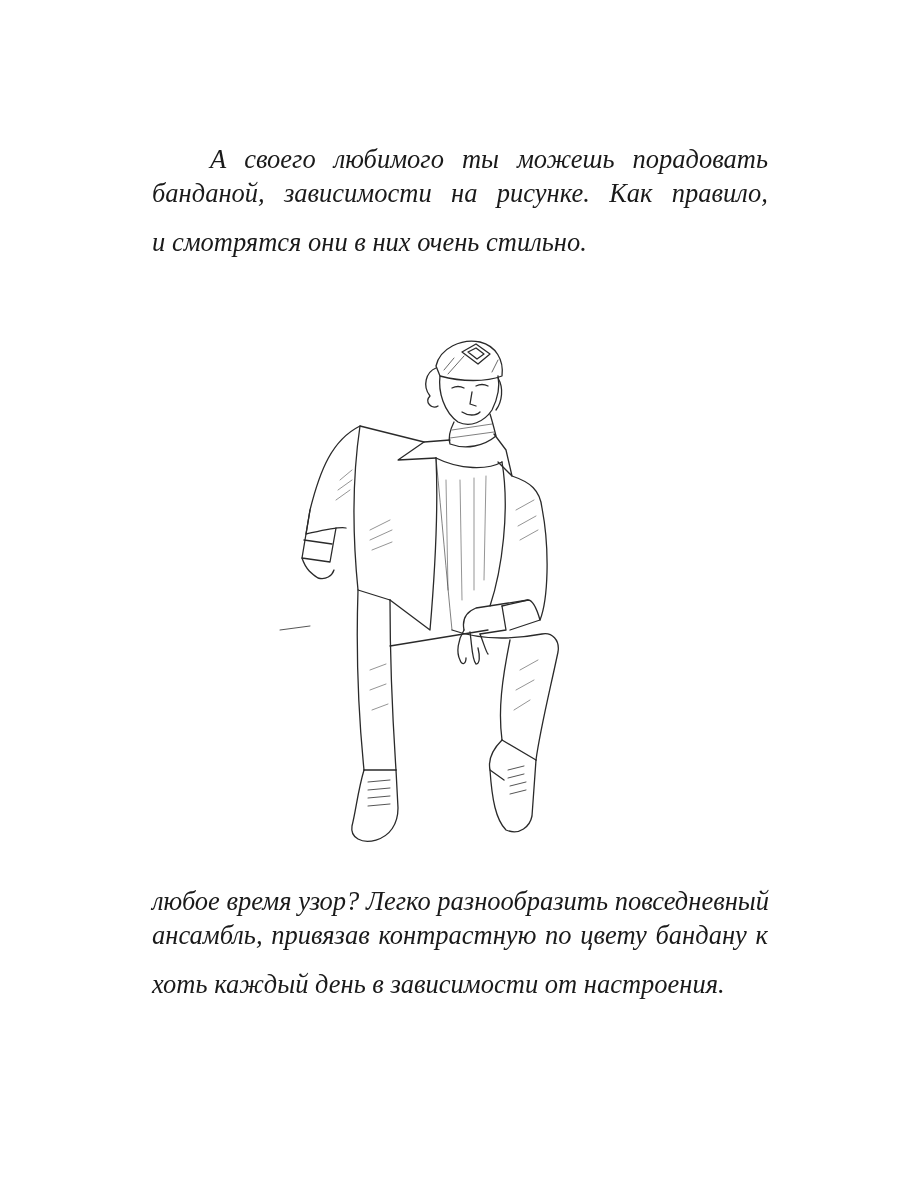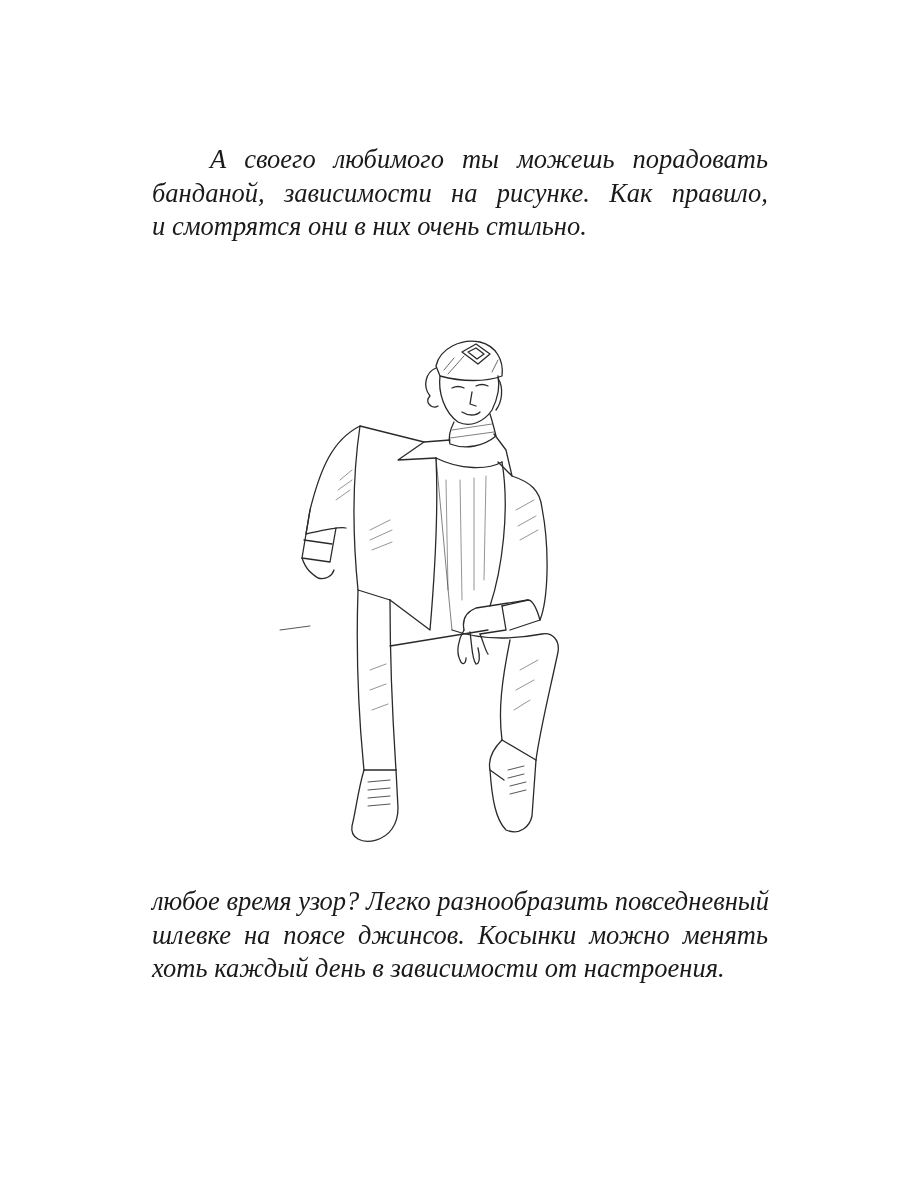--- a/index.html
+++ b/index.html
@@ -34,20 +34,21 @@
       margin: 0;
     }
     .para .line {
       display: block;
       text-align: justify;
       text-align-last: justify;
       white-space: nowrap;
     }
     .para .line.last {
       text-align-last: left;
+      margin-top: 16px;
     }
     .para .line.indent {
       padding-left: 58px;
     }
     #para-1 { top: 143px; }
     #para-2 { top: 885px; }
     .illustration {
       position: absolute;
       left: 230px;
       top: 330px;
@@ -135,17 +136,17 @@
       <path d="M100 150 L112 140 M98 160 L112 150 M96 170 L110 160" stroke-width="0.5"></path>
       <path d="M130 200 L150 190 M130 210 L152 200 M132 220 L152 212" stroke-width="0.5"></path>
       <path d="M276 180 L294 170 M278 196 L296 186 M280 210 L298 200" stroke-width="0.5"></path>
       <path d="M130 340 L146 334 M130 360 L146 354 M132 380 L148 374" stroke-width="0.5"></path>
       <path d="M280 340 L298 330 M276 360 L294 350 M274 380 L290 370" stroke-width="0.5"></path>
     </svg>
   </div>
 
   <p class="para" id="para-2">
     <span class="line">любое время узор? Легко разнообразить повседневный</span>
-    <span class="line">шлевке на поясе джинсов. Косынки можно менять</span>
+    <span class="line">ансамбль, привязав контрастную по цвету бандану к</span>
     <span class="line last">хоть каждый день в зависимости от настроения.</span>
   </p>
 
 </div>
 
 </body></html>

